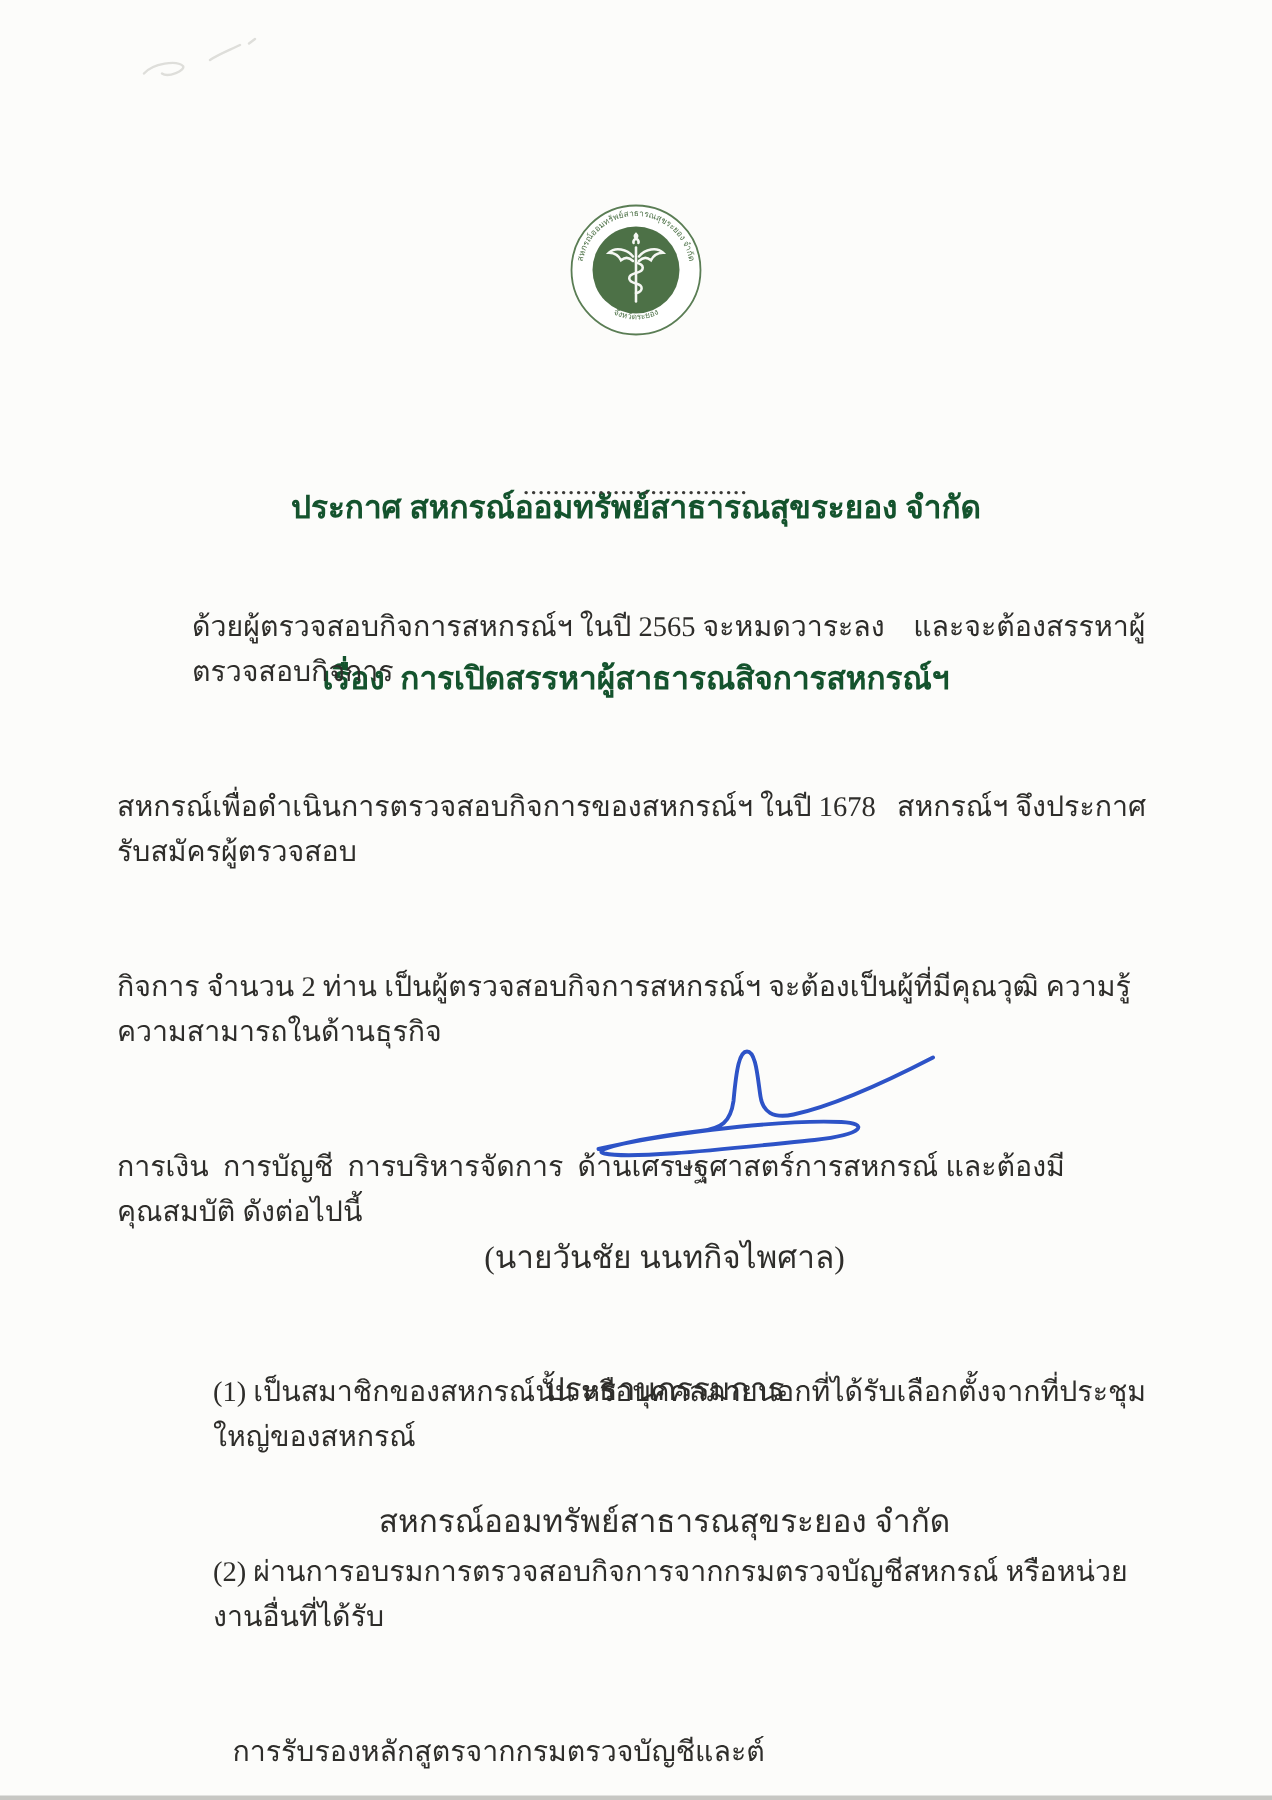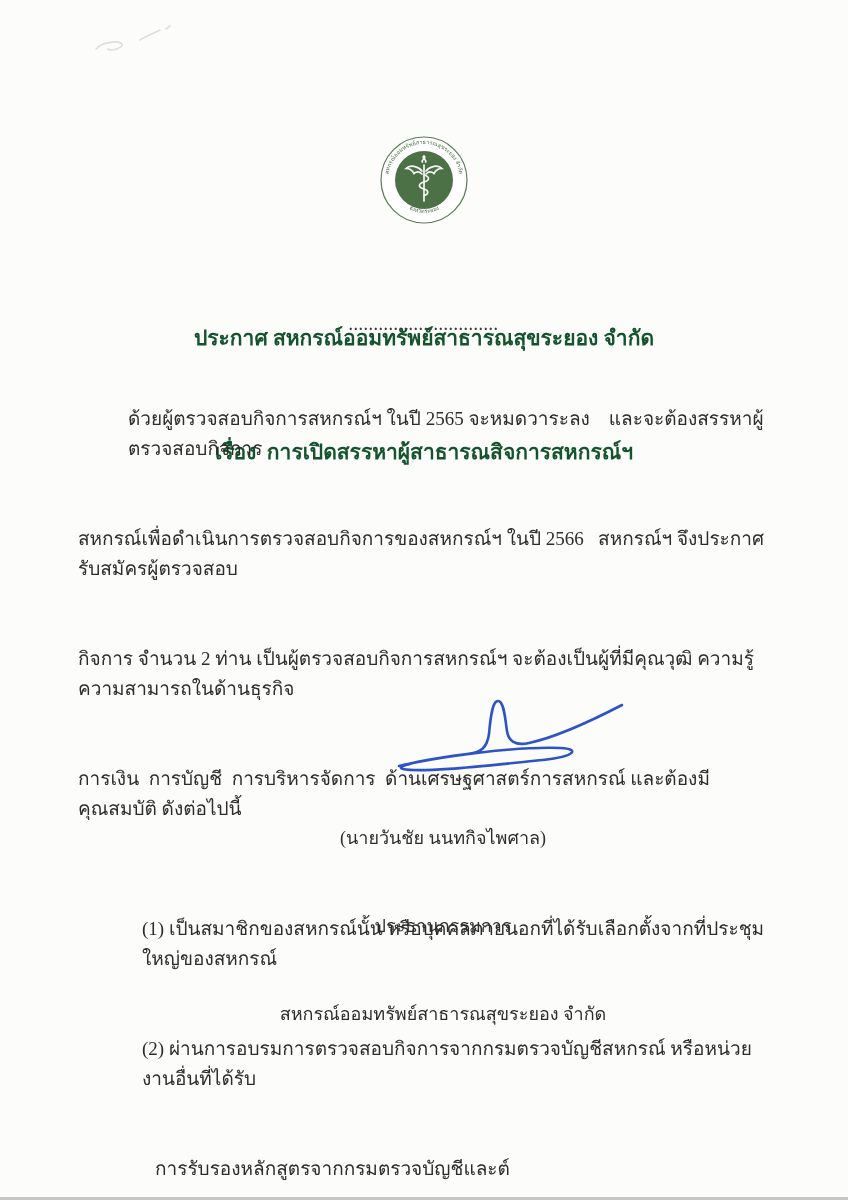--- a/index.html
+++ b/index.html
@@ -34,21 +34,21 @@
     font-size:19px;line-height:30px;
     white-space:pre-wrap;
   }
   .line{min-height:30px;}
   .indent-first{padding-left:50px;}
   .item-line{padding-left:64px;}
   .item-wrap-line{padding-left:77px;}
   .signature{position:absolute;left:393px;top:696px;}
   .signer-block{
     position:absolute;top:766px;left:38px;right:0;
-    text-align:center;font-size:18px;line-height:29px;
+    text-align:center;font-size:21px;line-height:29px;
     white-space:pre-wrap;
   }
 </style>
 </head>
 <body>
 
 <div class="page">
 
   <svg class="pencil-mark" width="140" height="45" viewBox="0 0 140 45">
     <path d="M8 27 C 14 20, 30 18, 34 22 C 36 25, 24 30, 20 27 M 52 18 C 58 14, 66 11, 72 8 M 78 7 l 4 -3" fill="none" stroke="#c6c6c0" stroke-width="1.6" stroke-linecap="round"></path>
@@ -78,21 +78,21 @@
   </svg>
 
   <div class="title-block">
     <div class="line">ประกาศ สหกรณ์ออมทรัพย์สาธารณสุขระยอง จำกัด</div>
     <div class="line">เรื่อง  การเปิดสรรหาผู้สาธารณสิจการสหกรณ์ฯ</div>
   </div>
   <div class="dots">..............................</div>
 
   <div class="content">
     <div class="line indent-first">ด้วยผู้ตรวจสอบกิจการสหกรณ์ฯ ในปี 2565 จะหมดวาระลง    และจะต้องสรรหาผู้ตรวจสอบกิจการ</div>
-    <div class="line">สหกรณ์เพื่อดำเนินการตรวจสอบกิจการของสหกรณ์ฯ ในปี 2566   สหกรณ์ฯ จึงประกาศรับสมัครผู้ตรวจสอบ</div>
+    <div class="line">สหกรณ์เพื่อดำเนินการตรวจสอบกิจการของสหกรณ์ฯ ในปี 1678   สหกรณ์ฯ จึงประกาศรับสมัครผู้ตรวจสอบ</div>
     <div class="line">กิจการ จำนวน 2 ท่าน เป็นผู้ตรวจสอบกิจการสหกรณ์ฯ จะต้องเป็นผู้ที่มีคุณวุฒิ ความรู้ความสามารถในด้านธุรกิจ</div>
     <div class="line">การเงิน  การบัญชี  การบริหารจัดการ  ด้านเศรษฐศาสตร์การสหกรณ์ และต้องมีคุณสมบัติ ดังต่อไปนี้</div>
 
     <div class="line item-line"><span>(1)</span> <span>เป็นสมาชิกของสหกรณ์นั้น หรือบุคคลภายนอกที่ได้รับเลือกตั้งจากที่ประชุมใหญ่ของสหกรณ์</span></div>
     <div class="line item-line"><span>(2)</span> <span>ผ่านการอบรมการตรวจสอบกิจการจากกรมตรวจบัญชีสหกรณ์ หรือหน่วยงานอื่นที่ได้รับ</span></div>
     <div class="line item-wrap-line">การรับรองหลักสูตรจากกรมตรวจบัญชีและต์</div>
 
     
 
     

